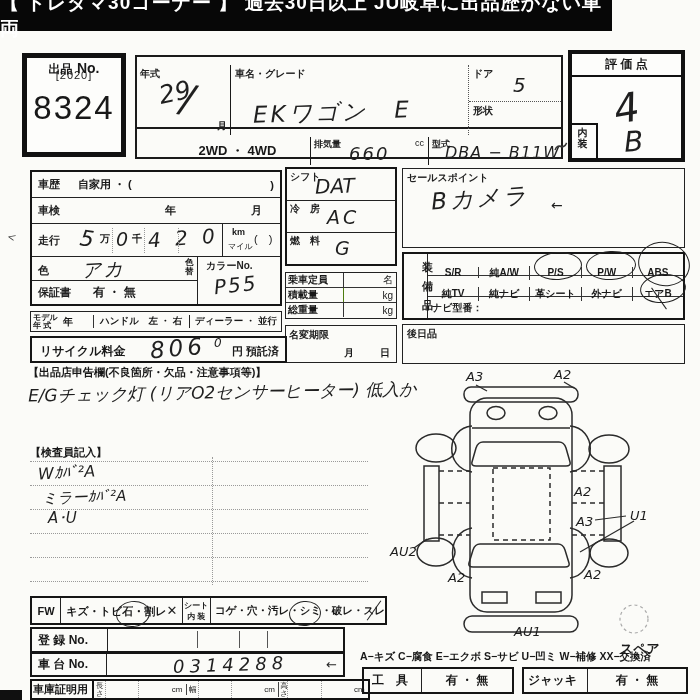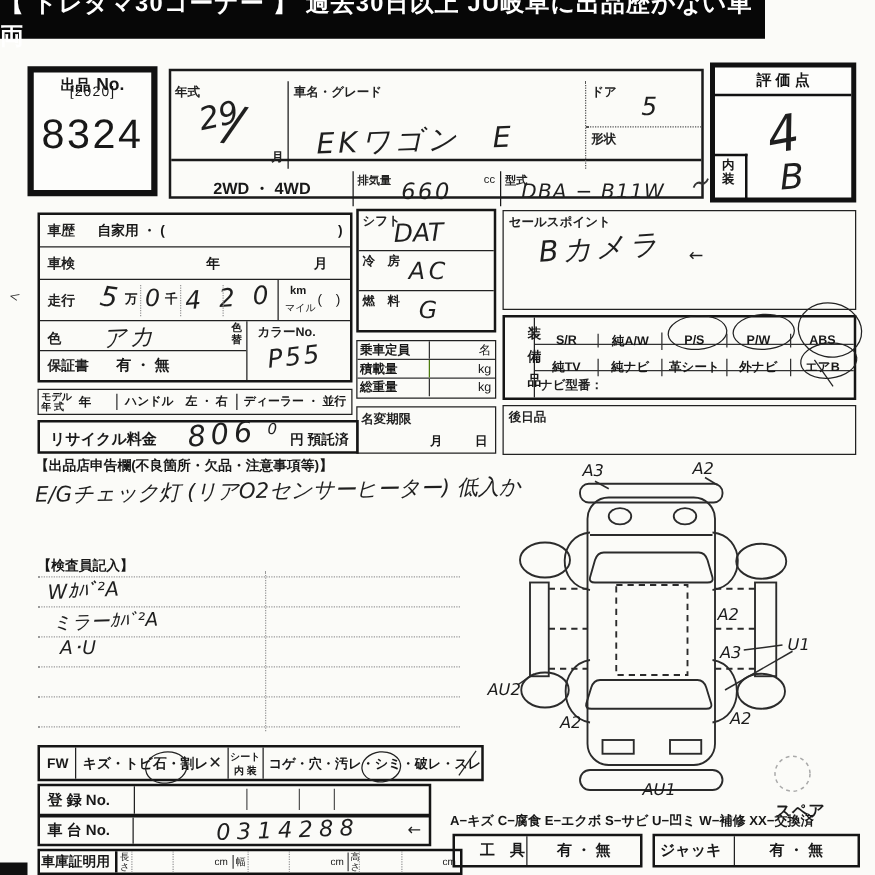--- a/index.html
+++ b/index.html
@@ -45,21 +45,21 @@
         <span class="lbl" style="position:absolute;left:4px;top:2px;">車名・グレード</span>
         <span class="hw" style="position:absolute;left:22px;top:32px;font-size:23px;letter-spacing:3px;transform:rotate(-2deg);">EKワゴン　E</span>
       </div>
       <div class="cell" style="width:93px;height:100%;border-left:1.5px dotted #555;position:relative;">
         <span class="lbl" style="position:absolute;left:4px;top:2px;">ドア</span>
         <span class="hw" style="position:absolute;left:44px;top:8px;font-size:20px;">5</span>
         <div style="position:absolute;left:0;top:36px;width:100%;border-top:1.5px dotted #555;"></div>
         <span class="lbl" style="position:absolute;left:4px;top:39px;font-family:Liberation Serif, serif;">形状</span>
       </div>
     </div>
-    <div class="flex" style="height:28px;">
+    <div class="flex" style="height:28px;padding-left:28px;">
       <div class="cell flex" style="width:146px;height:100%;border-right:1.5px solid #1a1a1a;justify-content:center;">
         <span style="font-size:13px;font-weight:bold;">2WD ・ 4WD</span>
       </div>
       <div class="cell" style="width:118px;height:100%;border-right:1.5px solid #1a1a1a;position:relative;">
         <span class="lbl" style="position:absolute;left:3px;top:1px;font-size:9px;">排気量</span>
         <span style="position:absolute;right:4px;top:1px;font-size:9px;">cc</span>
         <span class="hw" style="position:absolute;left:38px;top:6px;font-size:18px;letter-spacing:2px;">660</span>
       </div>
       <div class="cell" style="flex:1;height:100%;position:relative;">
         <span class="lbl" style="position:absolute;left:3px;top:1px;font-size:9px;">型式</span>
@@ -345,21 +345,21 @@
     <span style="width:14px;">cm</span>
     <span class="vert" style="width:9px;font-size:7.5px;border-left:1px solid #444;padding-left:1px;box-sizing:border-box;">高さ</span>
     <span style="flex:1;align-self:stretch;border-left:1px dotted #999;"></span>
     <span style="flex:1;align-self:stretch;border-left:1px dotted #999;"></span>
     <span style="width:14px;">cm</span>
   </div>
 
   <div class="a" style="left:360px;top:650px;width:336px;font-size:10.5px;font-weight:bold;letter-spacing:0px;white-space:nowrap;">A−キズ  C−腐食  E−エクボ  S−サビ  U−凹ミ  W−補修  XX−交換済</div>
 
   <div class="a flex" style="left:362px;top:667px;width:152px;height:27px;border:2px solid #151515;box-sizing:border-box;">
-    <span style="width:58px;font-size:12px;font-weight:bold;padding-left:20px;border-right:1.3px solid #222;box-sizing:border-box;align-self:stretch;display:flex;align-items:center;">工　具</span>
+    <span style="width:58px;font-size:12px;font-weight:bold;padding-left:8px;border-right:1.3px solid #222;box-sizing:border-box;align-self:stretch;display:flex;align-items:center;">工　具</span>
     <span style="flex:1;text-align:center;font-size:12px;font-weight:bold;">有 ・ 無</span>
   </div>
   <div class="a flex" style="left:522px;top:667px;width:166px;height:27px;border:2px solid #151515;box-sizing:border-box;">
     <span style="width:64px;font-size:12px;font-weight:bold;padding-left:4px;border-right:1.3px solid #222;box-sizing:border-box;align-self:stretch;display:flex;align-items:center;">ジャッキ</span>
     <span style="flex:1;text-align:center;font-size:12px;font-weight:bold;">有 ・ 無</span>
   </div>
 
   <div class="a" style="left:0;top:690px;width:22px;height:10px;background:#101010;"></div>
 
 </div>

